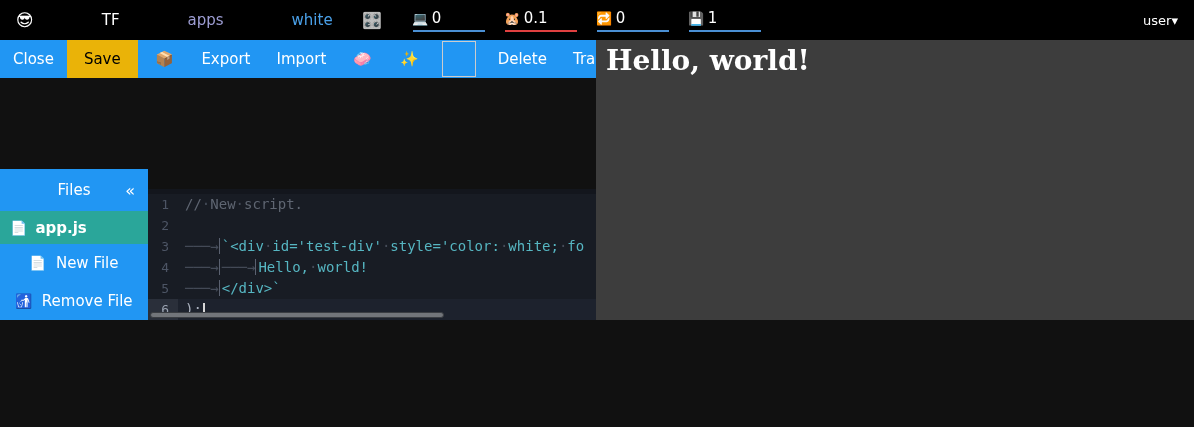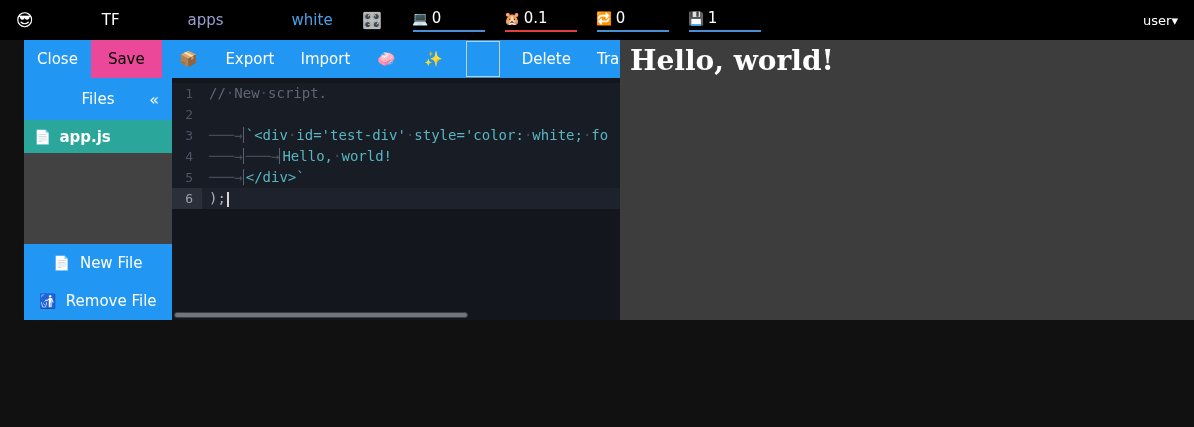--- a/index.html
+++ b/index.html
@@ -17,31 +17,31 @@
   .knobs { font-size:16px; margin-right:30px; cursor:pointer; }
   .stat { display:inline-flex; align-items:baseline; gap:3px; width:72px; border-bottom:2px solid; padding-bottom:3px; margin-right:20px; }
   .stat.u-blue { border-color:#4a8fd4; }
   .stat.u-red  { border-color:#e04040; }
   .stat-icon { font-size:13px; }
   .stat-value { font-size:15px; color:#fff; }
   .spacer { flex:1; }
   .user { color:#fff; font-size:13px; cursor:pointer; }
 
   
-  .main { display:flex; height:280px;padding-left:24px; }
+  .main { display:flex; height:280px; }
   .left { width:596px; display:flex; flex-direction:column; }
 
   
   .toolbar { height:38px; background:#2196f3; display:flex; align-items:center; color:#fff; font-size:15px; flex-shrink:0; }
   .tbtn { padding:0 13px; height:38px; display:flex; align-items:center; cursor:pointer; white-space:nowrap; }
-  .tbtn.save { background:#ec4899; color:#000; padding:0 17px; margin-right:4px; }
+  .tbtn.save { background:#eab308; color:#000; padding:0 17px; margin-right:4px; }
   .tbtn.emoji { font-size:15px; padding:0 14px; }
   .blank-btn { width:34px; height:36px; border:1px solid #ccc; margin:0 9px; cursor:pointer; flex-shrink:0; }
 
-  .workspace { flex:1; display:flex; min-height:0; }
+  .workspace { flex:1; display:flex; min-height:0;align-items:flex-end; }
 
   
   .sidebar { width:148px; display:flex; flex-direction:column; background:#424242; flex-shrink:0; }
   .sb-header { height:42px; background:#2196f3; color:#fff; display:flex; align-items:center; justify-content:center; position:relative; font-size:15px; flex-shrink:0; }
   .collapse { position:absolute; right:13px; top:50%; transform:translateY(-50%); font-size:16px; cursor:pointer; }
   .file-item { height:33px; background:#2aa69a; color:#fff; display:flex; align-items:center; padding-left:10px; gap:8px; font-weight:bold; font-size:15px; cursor:pointer; flex-shrink:0; }
   .file-icon { font-size:14px; font-weight:normal; }
   .sb-fill { flex:1; }
   .sb-btn { height:38px; background:#2196f3; color:#fff; display:flex; align-items:center; justify-content:center; gap:9px; font-size:15px; cursor:pointer; flex-shrink:0; }
   .sb-btn .sb-ico { font-size:14px; }

